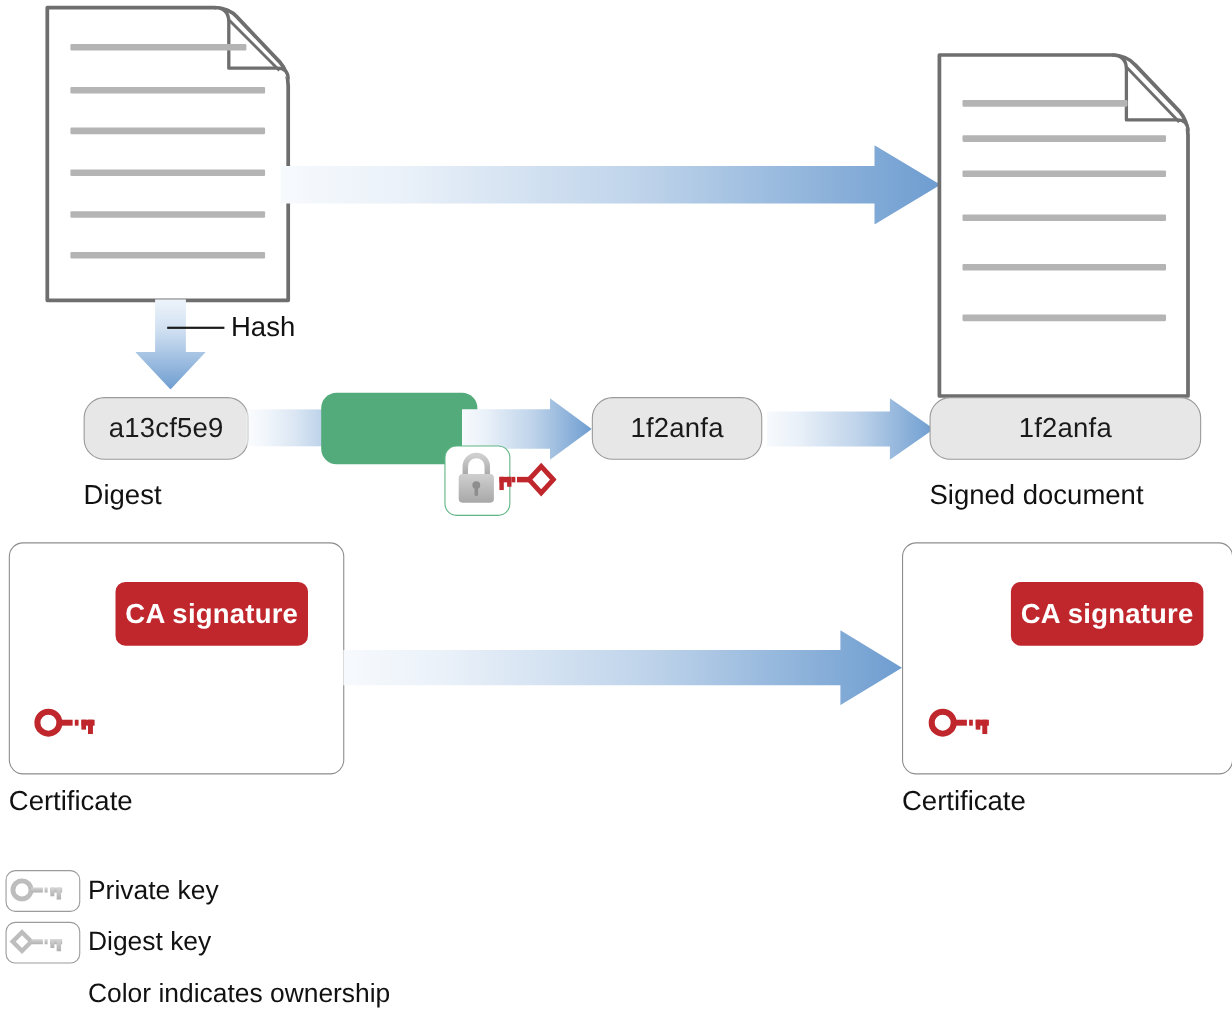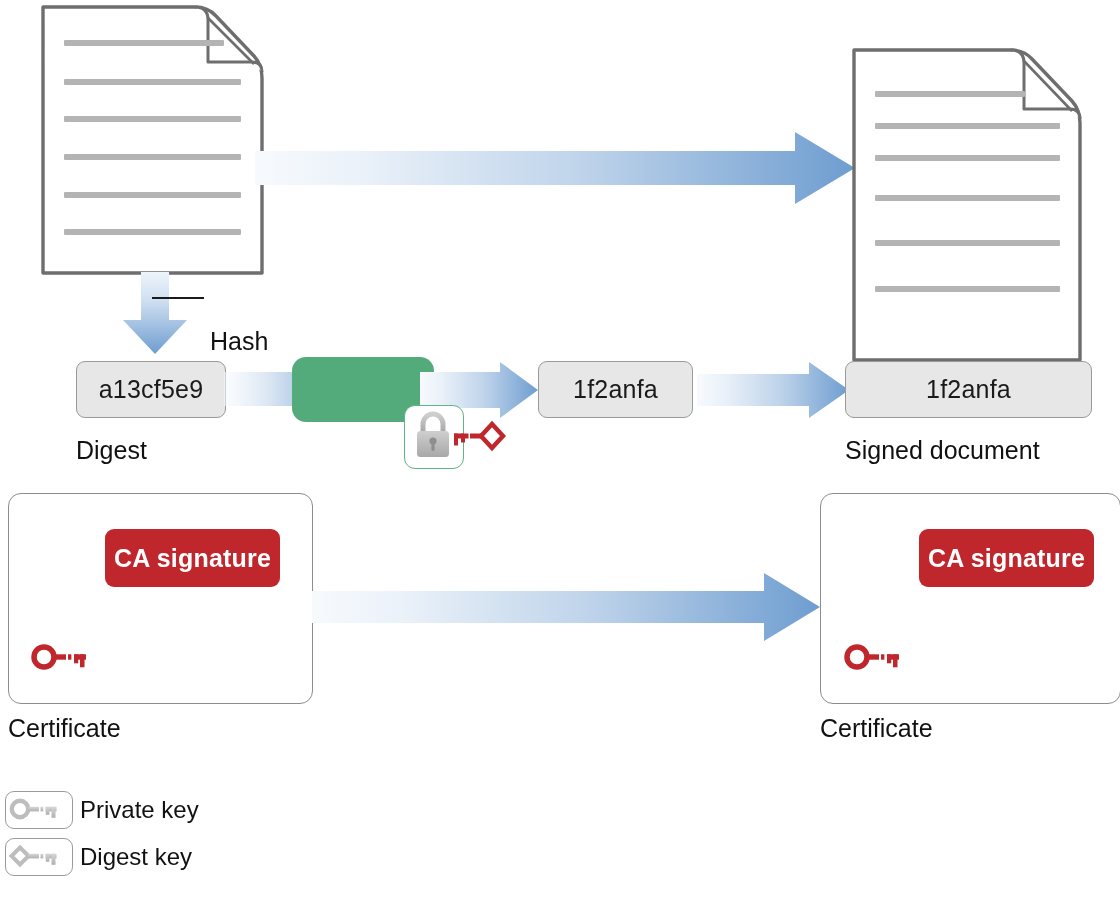--- a/index.html
+++ b/index.html
@@ -21,21 +21,21 @@
   .abs { position: absolute; }
 
   
   .doc-svg { display: block; }
 
   
   .valbox {
     position: absolute;
     background: #e7e7e7;
     border: 1.6px solid #9a9a9a;
-    border-radius: 9px;
+    border-radius: 19px;
     display: flex;
     align-items: center;
     justify-content: center;
     font-size: 25px;
     color: #1a1a1a;
     letter-spacing: .2px;
   }
 
   
   .caption {
@@ -155,21 +155,21 @@
       <path d="M0,19 L540,19 L540,0 L600,36 L540,72 L540,53 L0,53 Z" fill="url(#arrowH)"></path>
     </svg>
   </div>
 
   <div class="abs" style="left:123px; top:272px;">
     <svg width="64" height="82" viewBox="0 0 64 82">
       <path d="M18,0 L46,0 L46,48 L64,48 L32,82 L0,48 L18,48 Z" fill="url(#arrowV)"></path>
     </svg>
   </div>
   <div class="leader" style="left:152px; top:297px; width:52px;"></div>
-  <div class="caption" style="left:210px; top:283px; text-align:left;margin-top:44px;">Hash</div>
+  <div class="caption" style="left:210px; top:283px; text-align:left;">Hash</div>
 
   <div class="valbox" style="left:76px; top:361px; width:148px; height:55px;">
     <span>a13cf5e9</span>
   </div>
   <div class="caption" style="left:76px; top:436px; width:148px;">Digest</div>
 
   <div class="abs" style="left:224px; top:372px;">
     <svg width="80" height="34" viewBox="0 0 80 34">
       <rect x="0" y="0" width="80" height="34" fill="url(#arrowH)" opacity="0.55"></rect>
     </svg>
@@ -294,14 +294,15 @@
         <rect x="21.5" y="13.8" width="10.5" height="4.6"></rect>
         <rect x="33.5" y="13.8" width="2.8" height="4.6"></rect>
         <rect x="38.5" y="13.8" width="11" height="4.6"></rect>
         <rect x="44.5" y="13.8" width="4" height="11"></rect>
         <rect x="38.8" y="13.8" width="3.6" height="8"></rect>
       </g>
     </svg>
   </div>
   <div class="legend-text" style="left:80px; top:843px;">Digest key</div>
 
+  <div class="legend-text" style="left:80px; top:890px;">Color indicates ownership</div>
 
 </div>
 
 </body></html>

